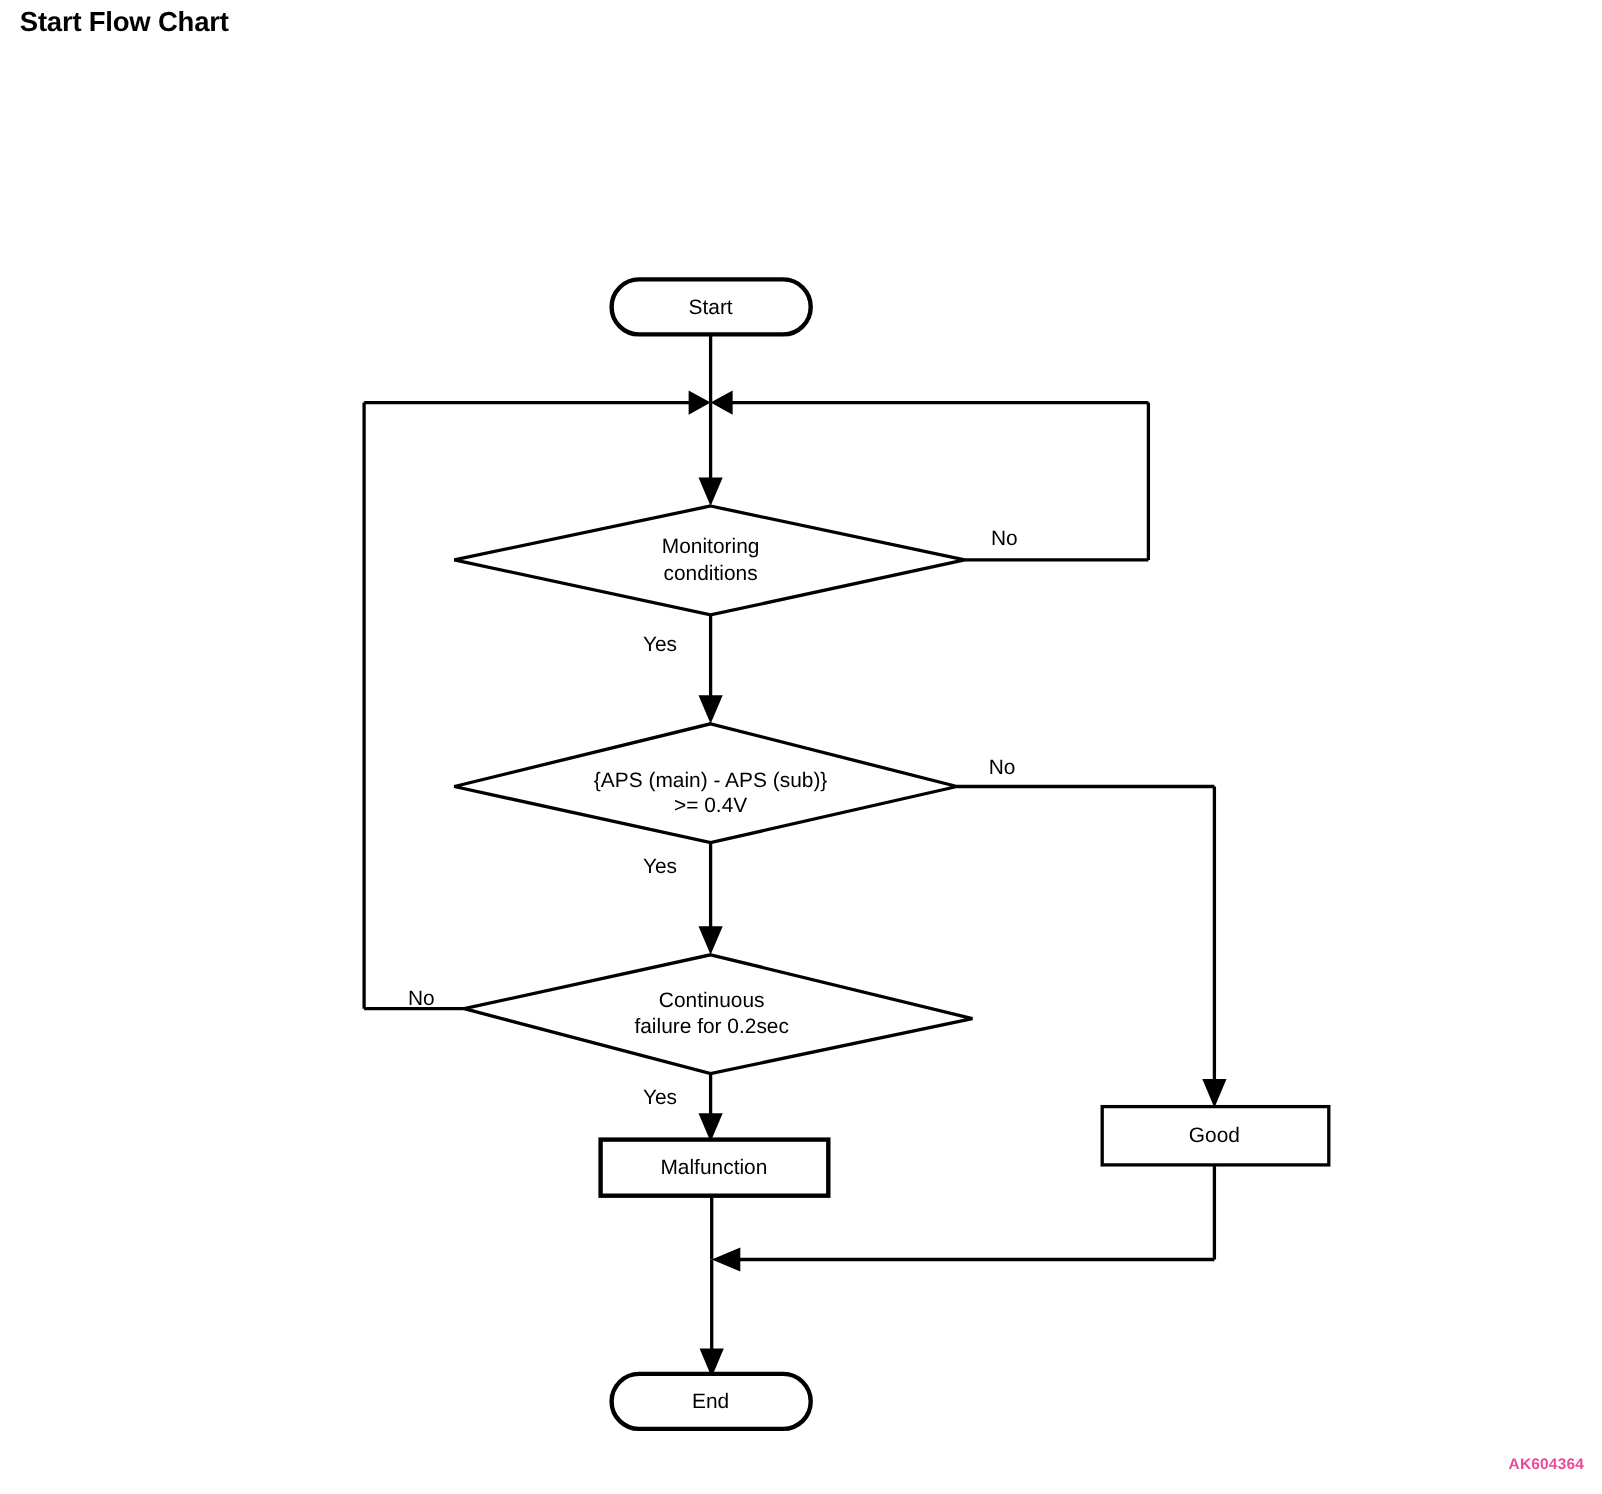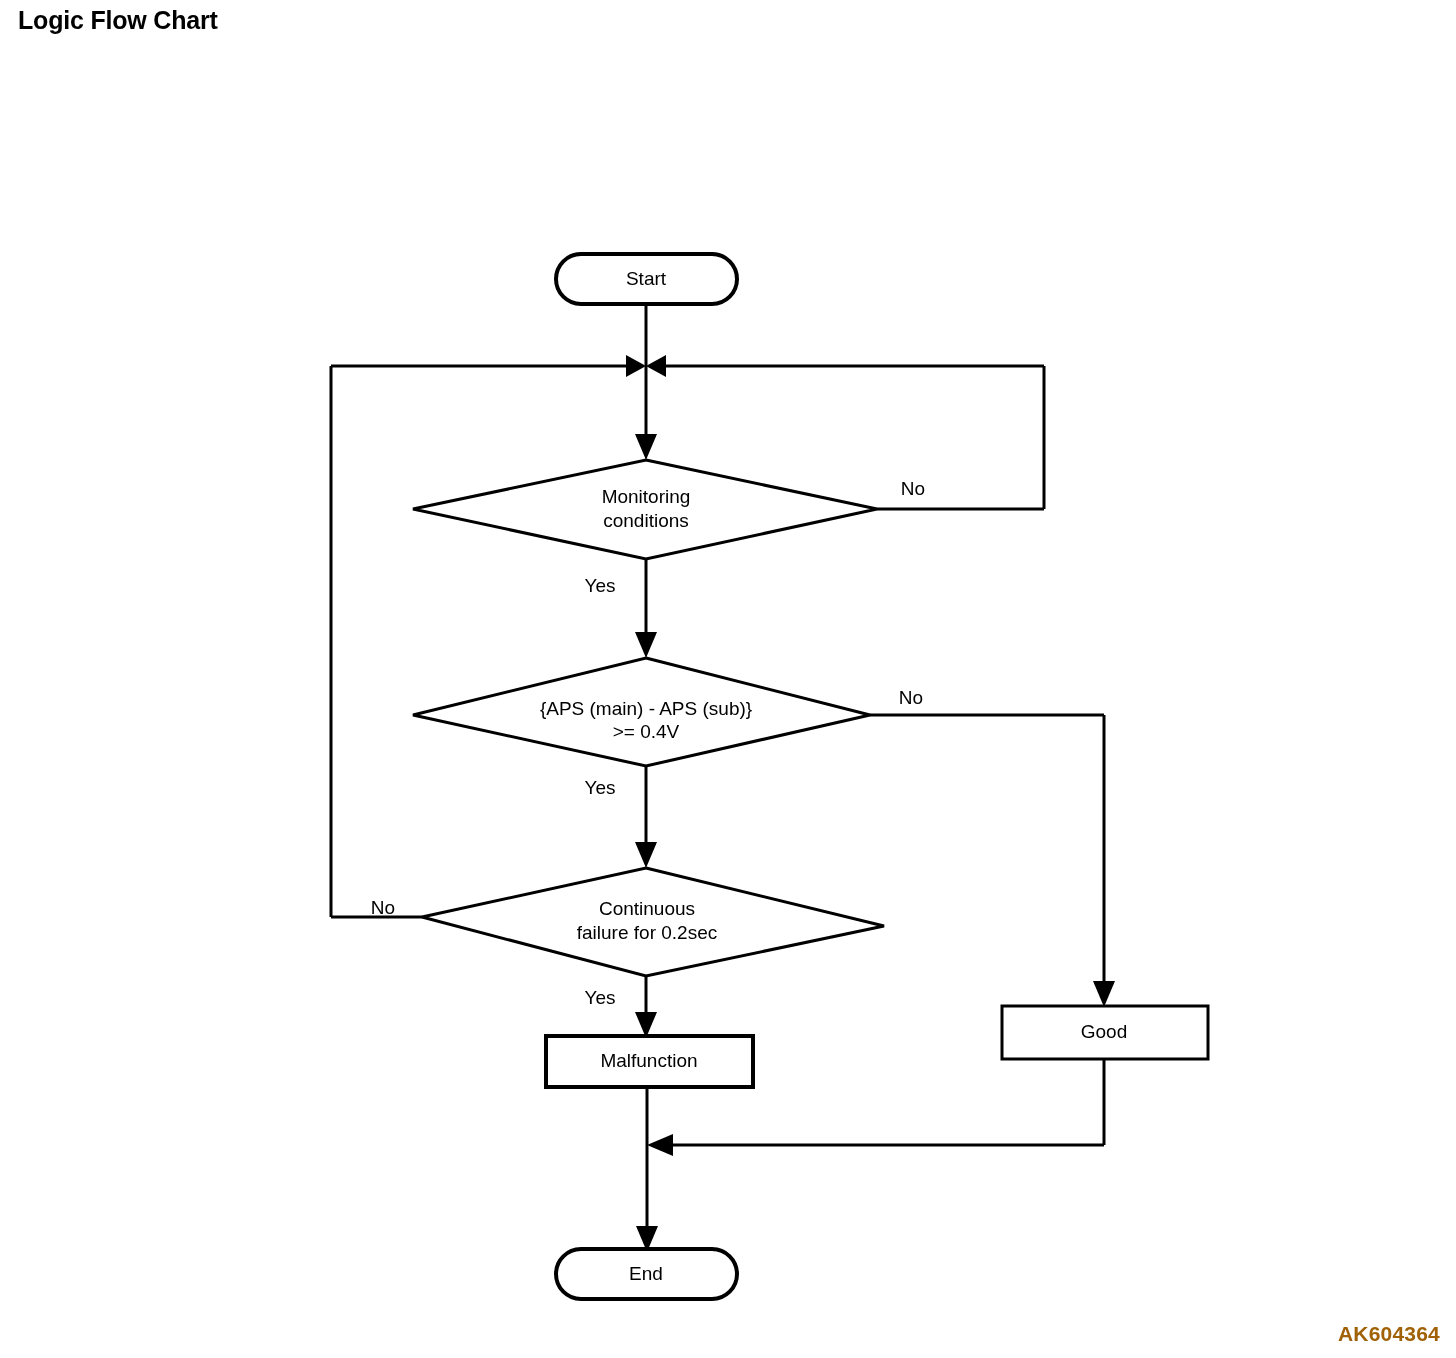--- a/index.html
+++ b/index.html
@@ -21,24 +21,24 @@
     font-size: 25px;
     font-weight: bold;
     letter-spacing: -0.2px;
     color: #000000;
     white-space: nowrap;
   }
   #watermark {
     position: absolute;
     right: 16px;
     top: 1322px;
-    font-size: 21px;
+    font-size: 14px;
     font-weight: bold;
     letter-spacing: 0.2px;
-    color: #a16207;
+    color: #ec4899;
     white-space: nowrap;
     margin-left: 40px;
   }
   #flow-svg {
     position: absolute;
     left: 0;
     top: 0;
     width: 1456px;
     height: 1358px;
   }
@@ -82,21 +82,21 @@
     fill: none;
   }
   .arrowhead {
     fill: #000000;
     stroke: none;
   }
 </style>
 </head>
 <body>
 
-<div id="page-title">Logic Flow Chart</div>
+<div id="page-title">Start Flow Chart</div>
 
 <svg id="flow-svg" viewBox="0 0 1456 1358" xmlns="http://www.w3.org/2000/svg">
 
   <line class="conn" x1="646" y1="303" x2="646" y2="366"></line>
 
   <line class="conn" x1="331" y1="366" x2="627" y2="366"></line>
   <line class="conn" x1="665" y1="366" x2="1044" y2="366"></line>
 
   <polygon class="arrowhead" points="646,366 626,355 626,377"></polygon>
   <polygon class="arrowhead" points="646,366 666,355 666,377"></polygon>

